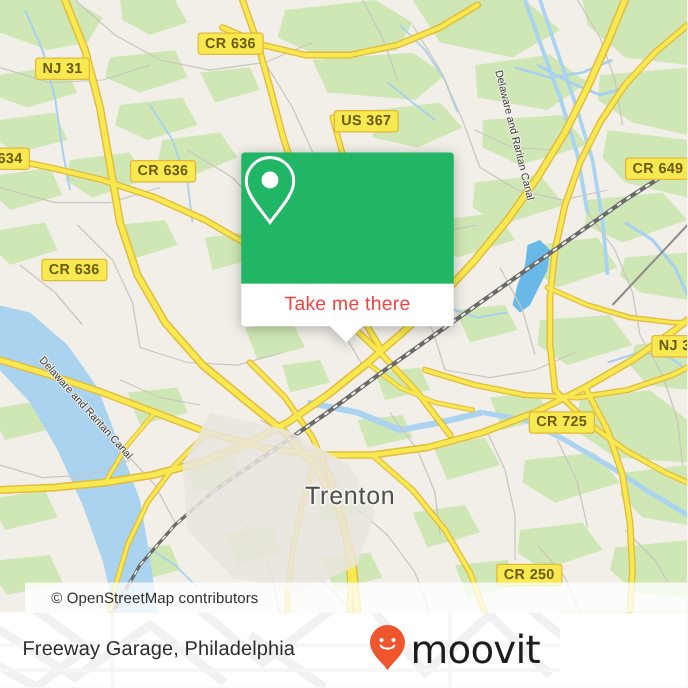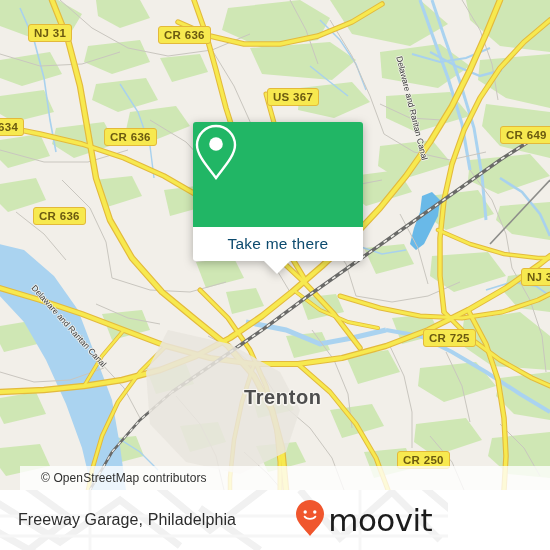--- a/index.html
+++ b/index.html
@@ -57,21 +57,21 @@
   }
   #callout-top{
     background:#21b665;height:105px;border-radius:3px 3px 0 0;
     display:flex;align-items:center;justify-content:center;
   }
   #callout-bottom{
     background:#fff;height:34px;border-radius:0 0 3px 3px;
     display:flex;align-items:center;justify-content:center;
   }
   #callout-label{
-    color:#0c4a6e;font-size:15.5px;letter-spacing:.2px;white-space:nowrap;
+    color:#ef4444;font-size:15.5px;letter-spacing:.2px;white-space:nowrap;
   }
   #callout-tail{
     position:absolute;left:70px;top:138px;width:0;height:0;
     border-left:14px solid transparent;
     border-right:14px solid transparent;
     border-top:14px solid #fff;
   }
 
   
   #attribution{
@@ -280,26 +280,26 @@
         <path d="M172 392 L140 420 L112 452 L90 490" stroke="#6a6a68" stroke-width="2.6"></path>
         <path d="M172 392 L140 420 L112 452 L90 490" stroke="#f0efe9" stroke-width="1.2" stroke-dasharray="4 5"></path>
         <path d="M550 180 L520 212 L490 244" stroke="#8d8d8a" stroke-width="1.6"></path>
       </g>
 
       <g fill="#e9e5de" opacity=".85">
         <path d="M168 330 L230 344 L280 372 L300 410 L286 452 L240 474 L186 462 L150 424 L146 372 Z"></path>
       </g>
     </svg>
 
-    <div class="city-label" style="left:244px;top:386px;font-weight:bold;">Trenton</div>
+    <div class="city-label" style="left:244px;top:386px;">Trenton</div>
 
     <div class="canal-label" style="left:404px;top:55px;transform-origin:0 0;transform:rotate(76deg);">Delaware and Raritan Canal</div>
     <div class="canal-label" style="left:37px;top:283px;transform-origin:0 0;transform:rotate(48deg);">Delaware and Raritan Canal</div>
 
-    <div class="shield" style="left:28px;top:24px;">NJ 31</div>
+    <div class="shield" style="left:28px;top:46px;">NJ 31</div>
     <div class="shield" style="left:158px;top:26px;">CR 636</div>
     <div class="shield" style="left:267px;top:88px;">US 367</div>
     <div class="shield" style="left:-8px;top:118px;">634</div>
     <div class="shield" style="left:104px;top:128px;">CR 636</div>
     <div class="shield" style="left:500px;top:126px;">CR 649</div>
     <div class="shield" style="left:33px;top:207px;">CR 636</div>
     <div class="shield" style="left:521px;top:268px;">NJ 3</div>
     <div class="shield" style="left:423px;top:329px;">CR 725</div>
     <div class="shield" style="left:397px;top:451px;">CR 250</div>
 

